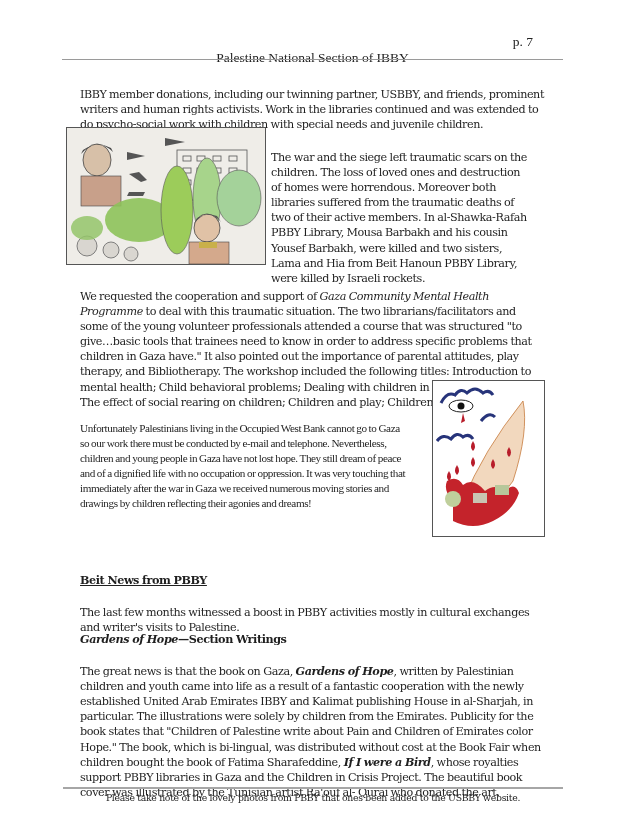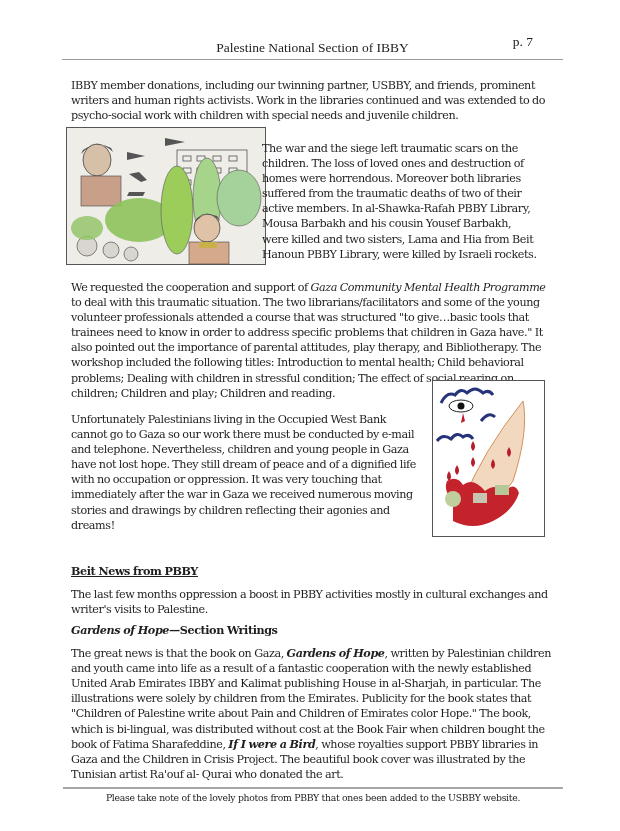--- a/index.html
+++ b/index.html
@@ -1,27 +1,27 @@
 <!DOCTYPE html>
 <html><head>
   <meta charset="utf-8">
   <style>
     html, body { margin:0; padding:0; background:#fff; }
     body { width:620px; height:831px; position:relative; overflow:hidden;
       font-family:"DejaVu Serif","Liberation Serif",serif; color:#1a1a1a; }
     .page { position:absolute; left:0; top:0; width:620px; height:831px; }
     .header { position:absolute; top:32px; left:62px; width:501px; height:22px;
       font-family:"Liberation Serif",serif; font-size:13.5px; color:#222; }
-    .header .title { position:absolute; left:0; right:0; text-align:center; top:8px; }
+    .header .title { position:absolute; left:0; right:0; text-align:center; top:18px; }
     .header .pnum { position:absolute; right:30px; top:2px; }
     .hr-top { position:absolute; top:59px; left:62px; width:501px; height:1px; background:#9a9a9a; }
     .body-text { font-family:"DejaVu Serif",serif; font-size:11.2px; line-height:15.1px;
       letter-spacing:-0.42px; word-spacing:-0.4px; color:#1f1f1f; }
     .block { position:absolute; left:63px; width:500px; }
-    p { margin:8px; }
+    p { margin:17px; }
     .fig { position:absolute; border:1px solid #555; overflow:hidden; background:#f3f1ec; }
     .fig svg { display:block; width:100%; height:100%; }
     .section-head { font-weight:bold; text-decoration:underline; }
     .sub-head { font-weight:bold; }
     .hr-bottom { position:absolute; top:787px; left:63px; width:500px; height:2px; background:#a6a6a6; }
     .footer { position:absolute; top:792px; left:63px; width:500px; text-align:center;
       font-family:"DejaVu Serif",serif; font-size:9.3px; letter-spacing:-0.3px; color:#222; }
   </style>
 </head>
 <body>
@@ -87,21 +87,21 @@
   </div>
 
   <div class="body-text" style="position:absolute; left:254px; top:133px; width:292px;">
     <p>The war and the siege left traumatic scars on the children. The loss of loved ones and destruction of homes were horrendous. Moreover both libraries suffered from the traumatic deaths of two of their active members. In al-Shawka-Rafah PBBY Library, Mousa Barbakh and his cousin Yousef Barbakh, were killed and two sisters, Lama and Hia from Beit Hanoun PBBY Library, were killed by Israeli rockets.</p>
   </div>
 
   <div class="block body-text" style="top:272px;">
     <p><span>We requested the cooperation and support of </span><em>Gaza Community Mental Health Programme</em><span> to deal with this traumatic situation. The two librarians/facilitators and some of the young volunteer professionals attended a course that was structured "to give…basic tools that trainees need to know in order to address specific problems that children in Gaza have." It also pointed out the importance of parental attitudes, play therapy, and Bibliotherapy. The workshop included the following titles: Introduction to mental health; Child behavioral problems; Dealing with children in stressful condition; The effect of social rearing on children; Children and play; Children and reading.</span></p>
   </div>
 
-  <div class="body-text" style="position:absolute; left:63px; top:404px; width:364px;">
+  <div class="body-text" style="position:absolute; left:63px; top:404px; width:364px;font-family:Liberation Serif, serif;">
     <p>Unfortunately Palestinians living in the Occupied West Bank cannot go to Gaza so our work there must be conducted by e-mail and telephone. Nevertheless, children and young people in Gaza have not lost hope. They still dream of peace and of a dignified life with no occupation or oppression. It was very touching that immediately after the war in Gaza we received numerous moving stories and drawings by children reflecting their agonies and dreams!</p>
   </div>
 
   <div class="fig" style="left:432px; top:380px; width:111px; height:155px; background:#fff;">
     <svg viewBox="0 0 111 155" preserveAspectRatio="none">
       <rect width="111" height="155" fill="#fff"></rect>
       <path d="M8 22 Q14 10 22 14 Q28 6 34 12 Q42 4 50 12 Q56 8 60 14" stroke="#27347a" stroke-width="3" fill="none"></path>
       <path d="M4 60 Q10 52 18 58 Q24 50 30 56 Q36 52 40 58" stroke="#27347a" stroke-width="3" fill="none"></path>
       <path d="M48 40 Q56 30 62 36" stroke="#27347a" stroke-width="3" fill="none"></path>
       <ellipse cx="28" cy="25" rx="12" ry="6" fill="#fff" stroke="#222" stroke-width="1"></ellipse>
@@ -118,21 +118,21 @@
         <path d="M24 84 Q20 90 24 94 Q28 90 24 84Z"></path>
         <path d="M60 78 Q56 84 60 88 Q64 84 60 78Z"></path>
         <path d="M76 66 Q72 72 76 76 Q80 72 76 66Z"></path>
         <path d="M40 76 Q36 82 40 86 Q44 82 40 76Z"></path>
       </g>
     </svg>
   </div>
 
   <div class="block body-text" style="top:556px;">
     <p class="section-head">Beit News from PBBY</p>
-    <p>The last few months oppression a boost in PBBY activities mostly in cultural exchanges and writer's visits to Palestine.</p>
+    <p>The last few months witnessed a boost in PBBY activities mostly in cultural exchanges and writer's visits to Palestine.</p>
   </div>
 
   <div class="block body-text" style="top:615px;">
     <p class="sub-head"><em>Gardens of Hope</em><span>—Section Writings</span></p>
     <p><span>The great news is that the book on Gaza, </span><strong><em>Gardens of Hope</em></strong><span>, written by Palestinian children and youth came into life as a result of a fantastic cooperation with the newly established United Arab Emirates IBBY and Kalimat publishing House in al-Sharjah, in particular. The illustrations were solely by children from the Emirates. Publicity for the book states that "Children of Palestine write about Pain and Children of Emirates color Hope." The book, which is bi-lingual, was distributed without cost at the Book Fair when children bought the book of Fatima Sharafeddine, </span><strong><em>If I were a Bird</em></strong><span>, whose royalties support PBBY libraries in Gaza and the Children in Crisis Project. The beautiful book cover was illustrated by the Tunisian artist Ra'ouf al- Qurai who donated the art.</span></p>
   </div>
 
   <div class="hr-bottom"></div>
   <div class="footer">Please take note of the lovely photos from PBBY that ones been added to the USBBY website.</div>
 </div>

